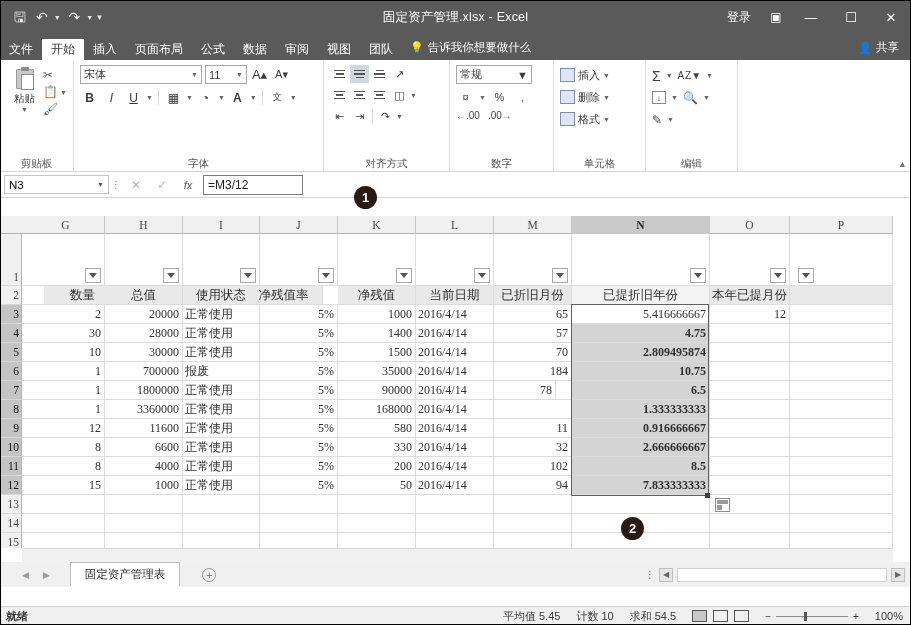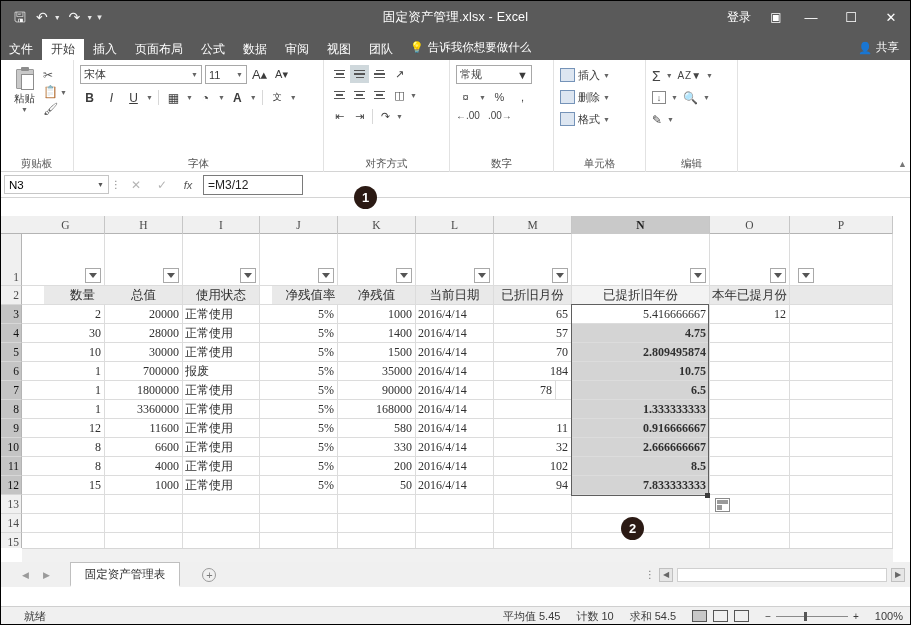--- a/index.html
+++ b/index.html
@@ -163,21 +163,21 @@
       display:flex; align-items:center; }
   .plus { margin-left:22px; width:14px; height:14px; border:1px solid #9a9a9a;
       border-radius:50%; color:#7a7a7a; font-size:11px; line-height:12px; text-align:center; }
   .sheet-right { margin-left:auto; display:flex; align-items:center; gap:4px; padding-right:6px; }
   .sb-btn { width:14px; height:14px; background:#e6e6e6; border:1px solid #c0c0c0;
       color:#666; font-size:8px; text-align:center; line-height:12px; }
   .sb-track { width:210px; height:14px; background:#fff; border:1px solid #d0d0d0; }
   .statusbar { position:absolute; left:0; top:606px; width:911px; height:19px;
       background:#f0f0f0; border-top:1px solid #cfcfcf; display:flex; align-items:center;
       font-size:11px; color:#3a3a3a; overflow:hidden; }
-  .st-left { padding-left:24px; }
+  .st-left { padding-left:6px;font-weight:bold; }
   .st-stats { margin-left:auto; display:flex; align-items:center; gap:16px; padding-right:8px; }
   .view-btns { display:flex; gap:6px; }
   .vb { width:15px; height:12px; border:1.3px solid #555; }
   .vb.on { background:#c8c8c8; }
   .zoom-slider { display:flex; align-items:center; gap:5px; }
   .zs-track { width:72px; height:1px; background:#8a8a8a; position:relative; }
   .zs-knob { position:absolute; left:28px; top:-4px; width:3px; height:9px; background:#555; }
 
   
   .badge { position:absolute; width:23px; height:23px; border-radius:50%;
@@ -492,21 +492,21 @@
             <span class="filt" style="left: 60px;"></span>
           </div>
           <div class="cell" style="left: 768px; width: 103px;">
             <span class="filt" style="left: 8px;"></span>
           </div>
         </div>
         <div class="grow">
           <div class="cell hdr" style="left: 5px; width: 78px; margin-left: 17px;">数量</div>
           <div class="cell hdr" style="left: 83px; width: 78px;">总值</div>
           <div class="cell hdr" style="left: 161px; width: 77px;">使用状态</div>
-          <div class="cell hdr" style="left: 250px; width: 78px;">净残值率</div>
+          <div class="cell hdr" style="left: 223px; width: 78px;">净残值率</div>
           <div class="cell hdr" style="left: 316px; width: 78px;">净残值</div>
           <div class="cell hdr" style="left: 394px; width: 78px;">当前日期</div>
           <div class="cell hdr" style="left: 472px; width: 78px;">已折旧月份</div>
           <div class="cell hdr" style="left: 550px; width: 138px; background: rgb(243, 243, 243);">已提折旧年份</div>
           <div class="cell hdr" style="left: 688px; width: 80px;">本年已提月份</div>
           <div class="cell hdr" style="left: 768px; width: 103px;"></div>
         </div>
         <div class="grow">
           <div class="cell num" style="left: 5px; width: 78px;">2</div>
           <div class="cell num" style="left: 83px; width: 78px;">20000</div>

